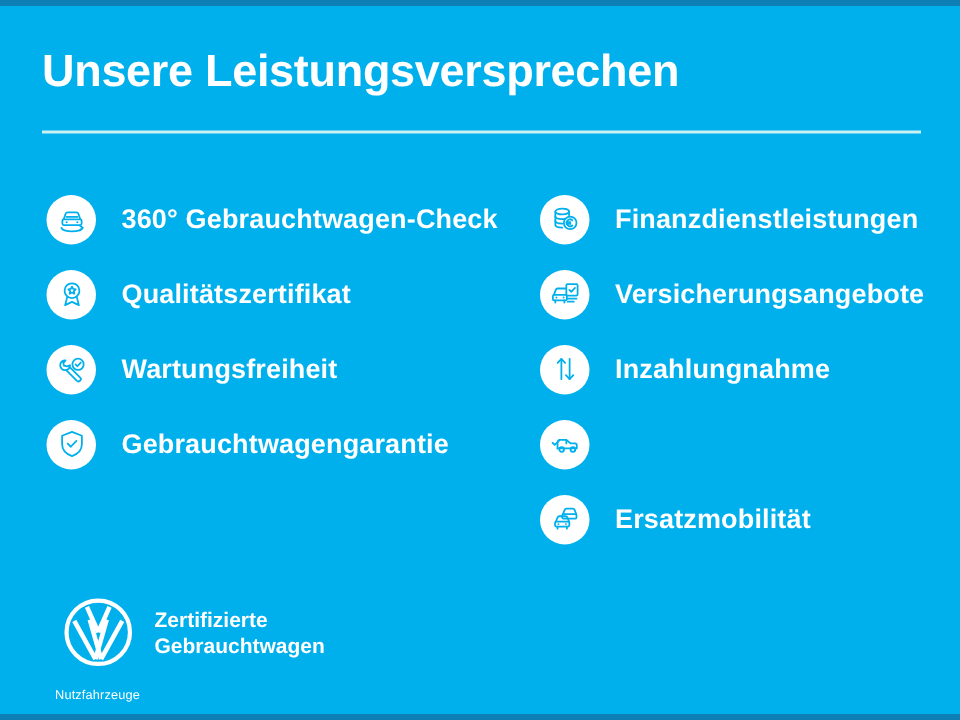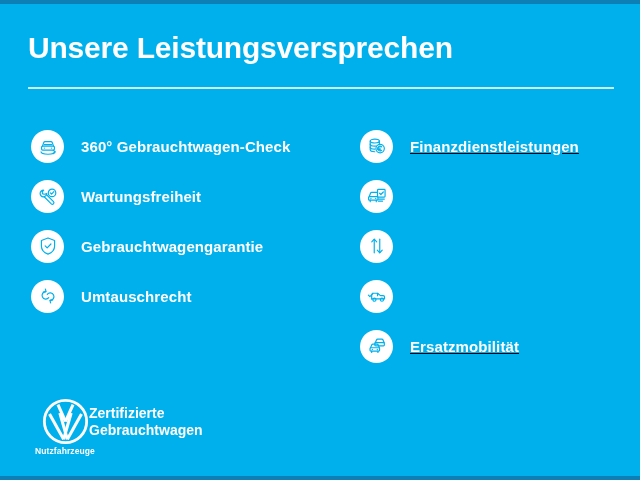--- a/index.html
+++ b/index.html
@@ -50,21 +50,21 @@
     position: absolute;
     left: 0;
     top: 121px;
     width: 640px;
   }
   .column {
     position: absolute;
     top: 0;
   }
   .column.left  { left: 31px;  width: 300px; }
-  .column.right { left: 360px; width: 270px; text-decoration: underline; }
+  .column.right { left: 360px; width: 270px; }
 
   .row {
     position: relative;
     height: 50px;
     display: flex;
     align-items: center;
   }
   .icon-circle {
     flex: 0 0 auto;
     width: 33px;
@@ -75,21 +75,21 @@
     align-items: center;
     justify-content: center;
   }
   .icon-circle svg {
     display: block;
     width: 22px;
     height: 22px;
   }
   .row-label {
     margin-left: 17px;
-    font-size: 15px;
+    font-size: 18px;
     font-weight: bold;
     color: #ffffff;
     letter-spacing: 0.1px;
     white-space: nowrap;
   }
 
   .footer {
     position: absolute;
     left: 28px;
     top: 396px;
@@ -103,29 +103,29 @@
     width: 66px;
     text-align: center;
   }
   .vw-roundel {
     width: 47px;
     height: 47px;
     margin: 0 auto;
     display: block;
   }
   .vw-sub {
-    margin-top: 1px;
+    margin-top: 13px;
     font-size: 8.5px;
-    font-weight: bold;
+    font-weight: normal;
     color: #ffffff;
     letter-spacing: 0.1px;
   }
   .footer-text {
     position: absolute;
-    left: 61px;
+    left: 75px;
     top: 9px;
     font-size: 14px;
     font-weight: bold;
     color: #ffffff;
     line-height: 17px;
   }
   .footer-text div { white-space: nowrap; }
 </style>
 </head>
 <body>
@@ -150,20 +150,30 @@
             <path d="M8 10.4h8"></path>
             <circle cx="8.1" cy="14.3" r="0.75" fill="#00b0ed" stroke="none"></circle>
             <circle cx="15.9" cy="14.3" r="0.75" fill="#00b0ed" stroke="none"></circle>
             <path d="M4.4 18.4c0 1.5 3.4 2.6 7.6 2.6s7.6-1.1 7.6-2.6"></path>
             <path d="M17.6 16.7l2.2 1.6-2 1.9"></path>
           </svg>
         </span>
         <span class="row-label">360° Gebrauchtwagen-Check</span>
       </div>
 
+      <div class="row">
+        <span class="icon-circle">
+          <svg viewBox="0 0 24 24" fill="none" stroke="#00b0ed" stroke-width="1.3" stroke-linecap="round" stroke-linejoin="round">
+            <circle cx="12" cy="9.6" r="5.4"></circle>
+            <path d="M12 6.6l0.82 1.73 1.86.25-1.35 1.33.33 1.88L12 10.9l-1.66.89.33-1.88-1.35-1.33 1.86-.25z"></path>
+            <path d="M8.6 13.9 7 20.1l5-2.4 5 2.4-1.6-6.2"></path>
+          </svg>
+        </span>
+        <span class="row-label">Qualitätszertifikat</span>
+      </div>
 
       <div class="row">
         <span class="icon-circle">
           <svg viewBox="0 0 24 24" fill="none" stroke="#00b0ed" stroke-width="1.3" stroke-linecap="round" stroke-linejoin="round">
             <path d="M10.6 9.3a3.6 3.6 0 1 1-3.3-3.6l-1.6 1.9 0.5 2 2 .5z"></path>
             <path d="M10.2 10.4 18 18.2a1.7 1.7 0 0 1-2.4 2.4L7.8 12.8"></path>
             <circle cx="16.4" cy="8.6" r="4.1"></circle>
             <path d="M14.6 8.6l1.3 1.4 2.5-2.7"></path>
           </svg>
         </span>
@@ -173,31 +183,20 @@
       <div class="row">
         <span class="icon-circle">
           <svg viewBox="0 0 24 24" fill="none" stroke="#00b0ed" stroke-width="1.3" stroke-linecap="round" stroke-linejoin="round">
             <path d="M12 3.2 4.8 6v6c0 4.2 3 7.3 7.2 8.8 4.2-1.5 7.2-4.6 7.2-8.8V6z"></path>
             <path d="M8.9 11.8l2.2 2.2 4.1-4.2"></path>
           </svg>
         </span>
         <span class="row-label">Gebrauchtwagengarantie</span>
       </div>
 
-      <div class="row">
-        <span class="icon-circle">
-          <svg viewBox="0 0 24 24" fill="none" stroke="#00b0ed" stroke-width="1.3" stroke-linecap="round" stroke-linejoin="round">
-            <path d="M9.6 7.2a4.1 4.1 0 1 0 3.2 6.7"></path>
-            <path d="M14.4 16.8a4.1 4.1 0 1 0-3.2-6.7"></path>
-            <path d="M9.2 4.4 9.8 7.3 6.9 7.8"></path>
-            <path d="M14.8 19.6 14.2 16.7 17.1 16.2"></path>
-          </svg>
-        </span>
-        <span class="row-label">Umtauschrecht</span>
-      </div>
 
     </div>
 
     <div class="column right">
 
       <div class="row">
         <span class="icon-circle">
           <svg viewBox="0 0 24 24" fill="none" stroke="#00b0ed" stroke-width="1.3" stroke-linecap="round" stroke-linejoin="round">
             <ellipse cx="9.6" cy="6.6" rx="5" ry="2.1"></ellipse>
             <path d="M4.6 6.6v9.6c0 1.2 2.2 2.1 5 2.1"></path>
@@ -218,31 +217,33 @@
             <path d="M3.6 12.6 4.9 9.0a1.5 1.5 0 0 1 1.4-1h5.6"></path>
             <rect x="2.8" y="12.6" width="10.2" height="4.0" rx="1"></rect>
             <path d="M4.6 16.6v1.6M11.2 16.6v1.6"></path>
             <circle cx="5.4" cy="14.6" r="0.7" fill="#00b0ed" stroke="none"></circle>
             <circle cx="10.6" cy="14.6" r="0.7" fill="#00b0ed" stroke="none"></circle>
             <rect x="12.6" y="4.8" width="8.2" height="8.4" rx="0.9"></rect>
             <path d="M14.8 9.0l1.4 1.4 2.7-2.8"></path>
             <path d="M13.6 15.4h6.4M13.6 17.6h4.4"></path>
           </svg>
         </span>
+        <span class="row-label">Versicherungsangebote</span>
       </div>
 
       <div class="row">
         <span class="icon-circle">
           <svg viewBox="0 0 24 24" fill="none" stroke="#00b0ed" stroke-width="1.3" stroke-linecap="round" stroke-linejoin="round">
             <path d="M9.0 19.4V4.8"></path>
             <path d="M6.3 7.5 9.0 4.6 11.7 7.5"></path>
             <path d="M15.0 4.6v14.6"></path>
             <path d="M12.3 16.5 15.0 19.4 17.7 16.5"></path>
           </svg>
         </span>
+        <span class="row-label">Inzahlungnahme</span>
       </div>
 
       <div class="row">
         <span class="icon-circle">
           <svg viewBox="0 0 24 24" fill="none" stroke="#00b0ed" stroke-width="1.3" stroke-linecap="round" stroke-linejoin="round">
             <path d="M7.4 9.0h5.2l3.2 2.6h3.0a1.4 1.4 0 0 1 1.4 1.4v2.2H6.2"></path>
             <path d="M6.2 15.2V11a2 2 0 0 1 1.2-1.9"></path>
             <circle cx="9.2" cy="16.0" r="1.7"></circle>
             <circle cx="17.4" cy="16.0" r="1.7"></circle>
             <path d="M12.6 9.0v2.6"></path>

